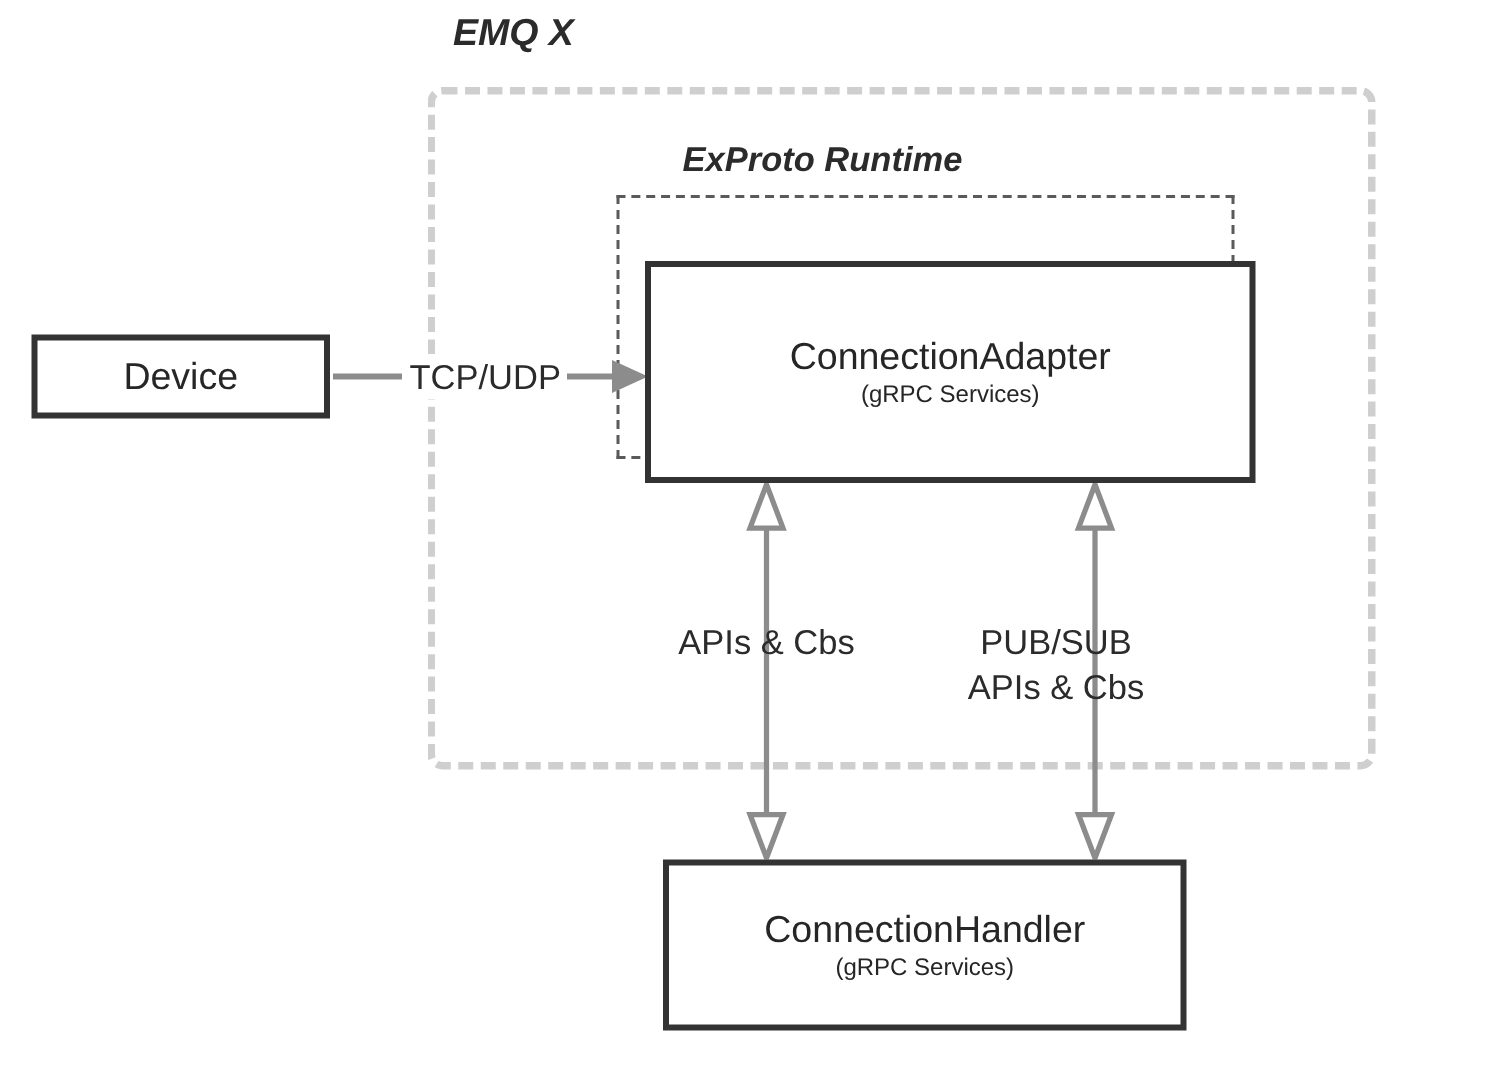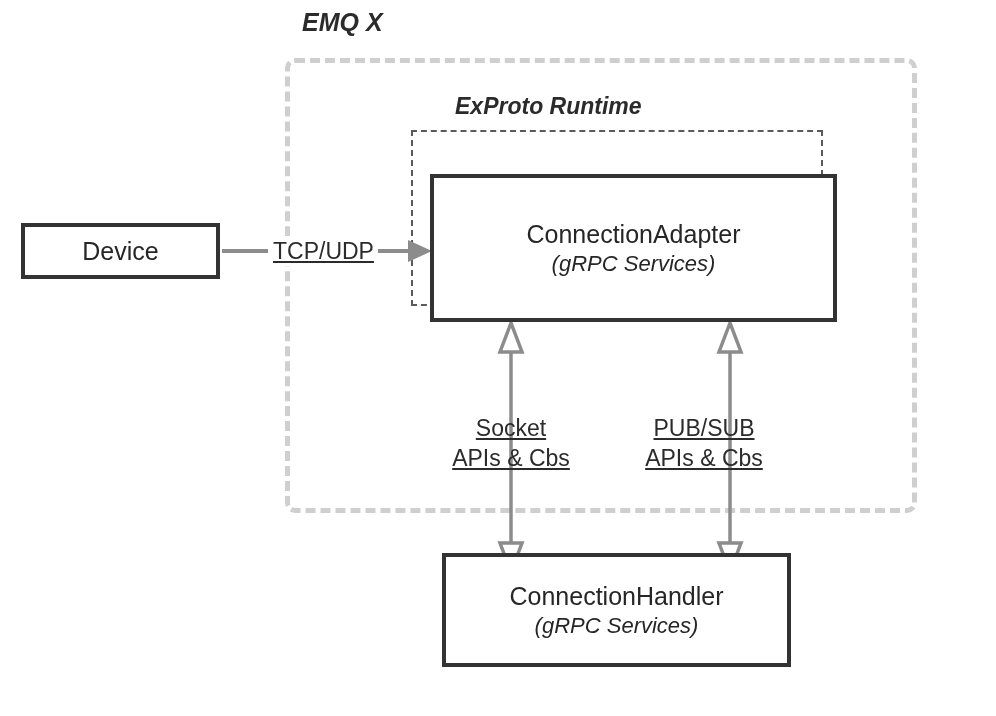--- a/index.html
+++ b/index.html
@@ -85,43 +85,41 @@
   }
   .node-adapter {
     left: 430px;
     top: 174px;
     width: 407px;
     height: 148px;
     text-align: center;
   }
   .node-handler {
     left: 442px;
-    top: 553px;
+    top: 573px;
     width: 349px;
     height: 114px;
   }
   .node-title {
     font-size: 25px;
     line-height: 1.28;
   }
   .node-sub {
-    font-size: 22px;
-    font-style: italic;
+    font-size: 16px;
     line-height: 1.28;
   }
 
   
   .edge-label {
     position: absolute;
     color: #2b2b2b;
     font-size: 23px;
     line-height: 1.32;
     text-align: center;
     white-space: nowrap;
-    text-decoration: underline;
   }
   .label-tcpudp {
     left: 270px;
     top: 236px;
     background: #ffffff;
     padding: 0 3px;
   }
   .label-socket {
     left: 441px;
     top: 413px;
@@ -175,21 +173,20 @@
   </div>
 
   <div class="node node-handler">
     <div class="node-title">ConnectionHandler</div>
     <div class="node-sub">(gRPC Services)</div>
   </div>
 
   <div class="edge-label label-tcpudp">TCP/UDP</div>
 
   <div class="edge-label label-socket">
-    <div>Socket</div>
     <div>APIs &amp; Cbs</div>
   </div>
 
   <div class="edge-label label-pubsub">
     <div>PUB/SUB</div>
     <div>APIs &amp; Cbs</div>
   </div>
 
 </div>
 

